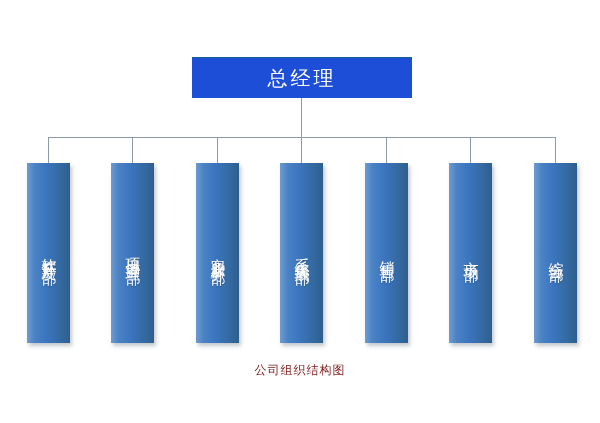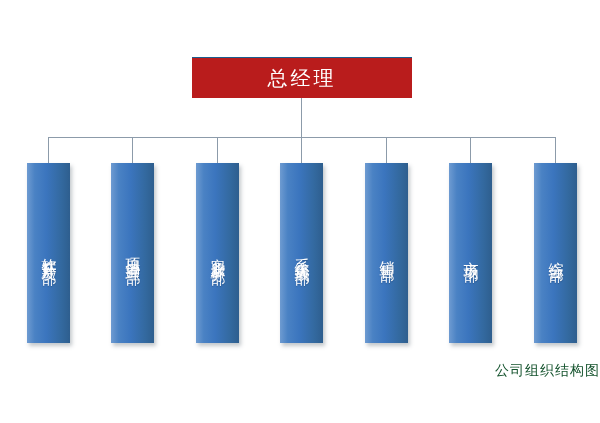--- a/index.html
+++ b/index.html
@@ -23,21 +23,21 @@
     height: 423px;
   }
 
   
   .top-node {
     position: absolute;
     left: 192px;
     top: 57px;
     width: 220px;
     height: 41px;
-    background: #b91c1c;
+    background: #1d4ed8;
     border-top: 1px solid #1A5E8E;
     box-sizing: border-box;
     display: flex;
     align-items: center;
     justify-content: center;
   }
   .top-node .node-label {
     color: #FFFFFF;
     font-size: 20px;
     letter-spacing: 3px;
@@ -96,23 +96,23 @@
     white-space: nowrap;
     text-shadow: 0 1px 1px rgba(25,50,80,0.35);
   }
 
   
   .caption {
     position: absolute;
     left: 0;
     top: 362px;
     width: 600px;
-    text-align: right;
-    color: #14532d;
-    font-size: 14px;
+    text-align: center;
+    color: #7f1d1d;
+    font-size: 12px;
     letter-spacing: 1px;
   }
 </style>
 </head>
 <body>
 
 <div id="org-canvas">
 
   <div class="top-node">
     <span class="node-label">总经理</span>

